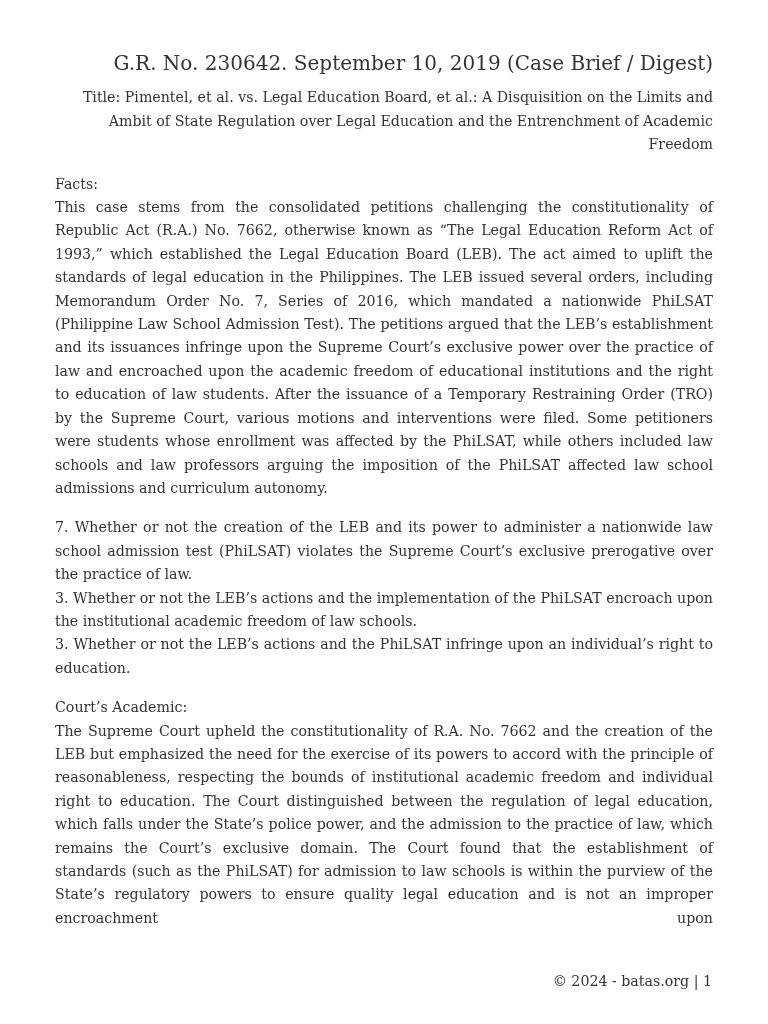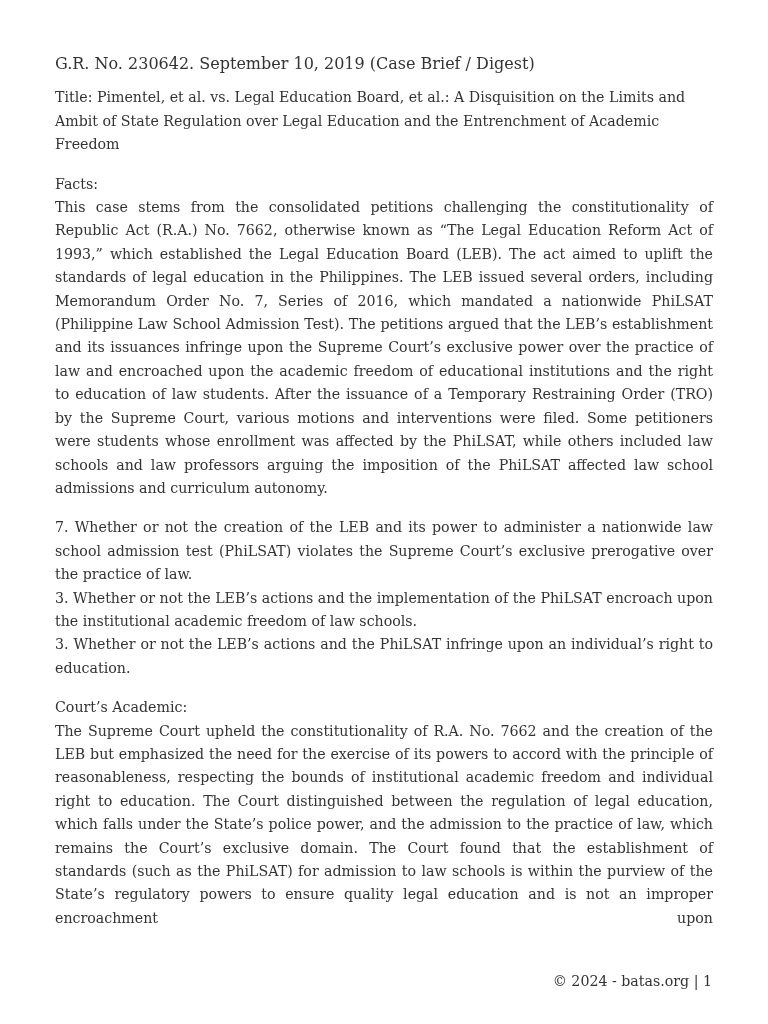--- a/index.html
+++ b/index.html
@@ -15,33 +15,33 @@
       font-family: "DejaVu Serif", serif;
       color: #333333;
     }
     .page {
       position: absolute;
       left: 55px;
       top: 52px;
       width: 658px;
     }
     .header {
-      text-align: left;
-      font-size: 16px;
+      text-align: right;
+      font-size: 20px;
       line-height: 23.4px;
       margin: 0 0 11px 0;
     }
     p, .block {
       margin: 0;
       font-size: 14.2px;
       line-height: 23.4px;
     }
     .title {
       margin-bottom: 16px;
-      text-align: left;
+      text-align: right;
     }
     .section {
       margin-bottom: 16px;
     }
     .section-heading {
       text-align: left;
     }
     .justify {
       text-align: justify;
     }

